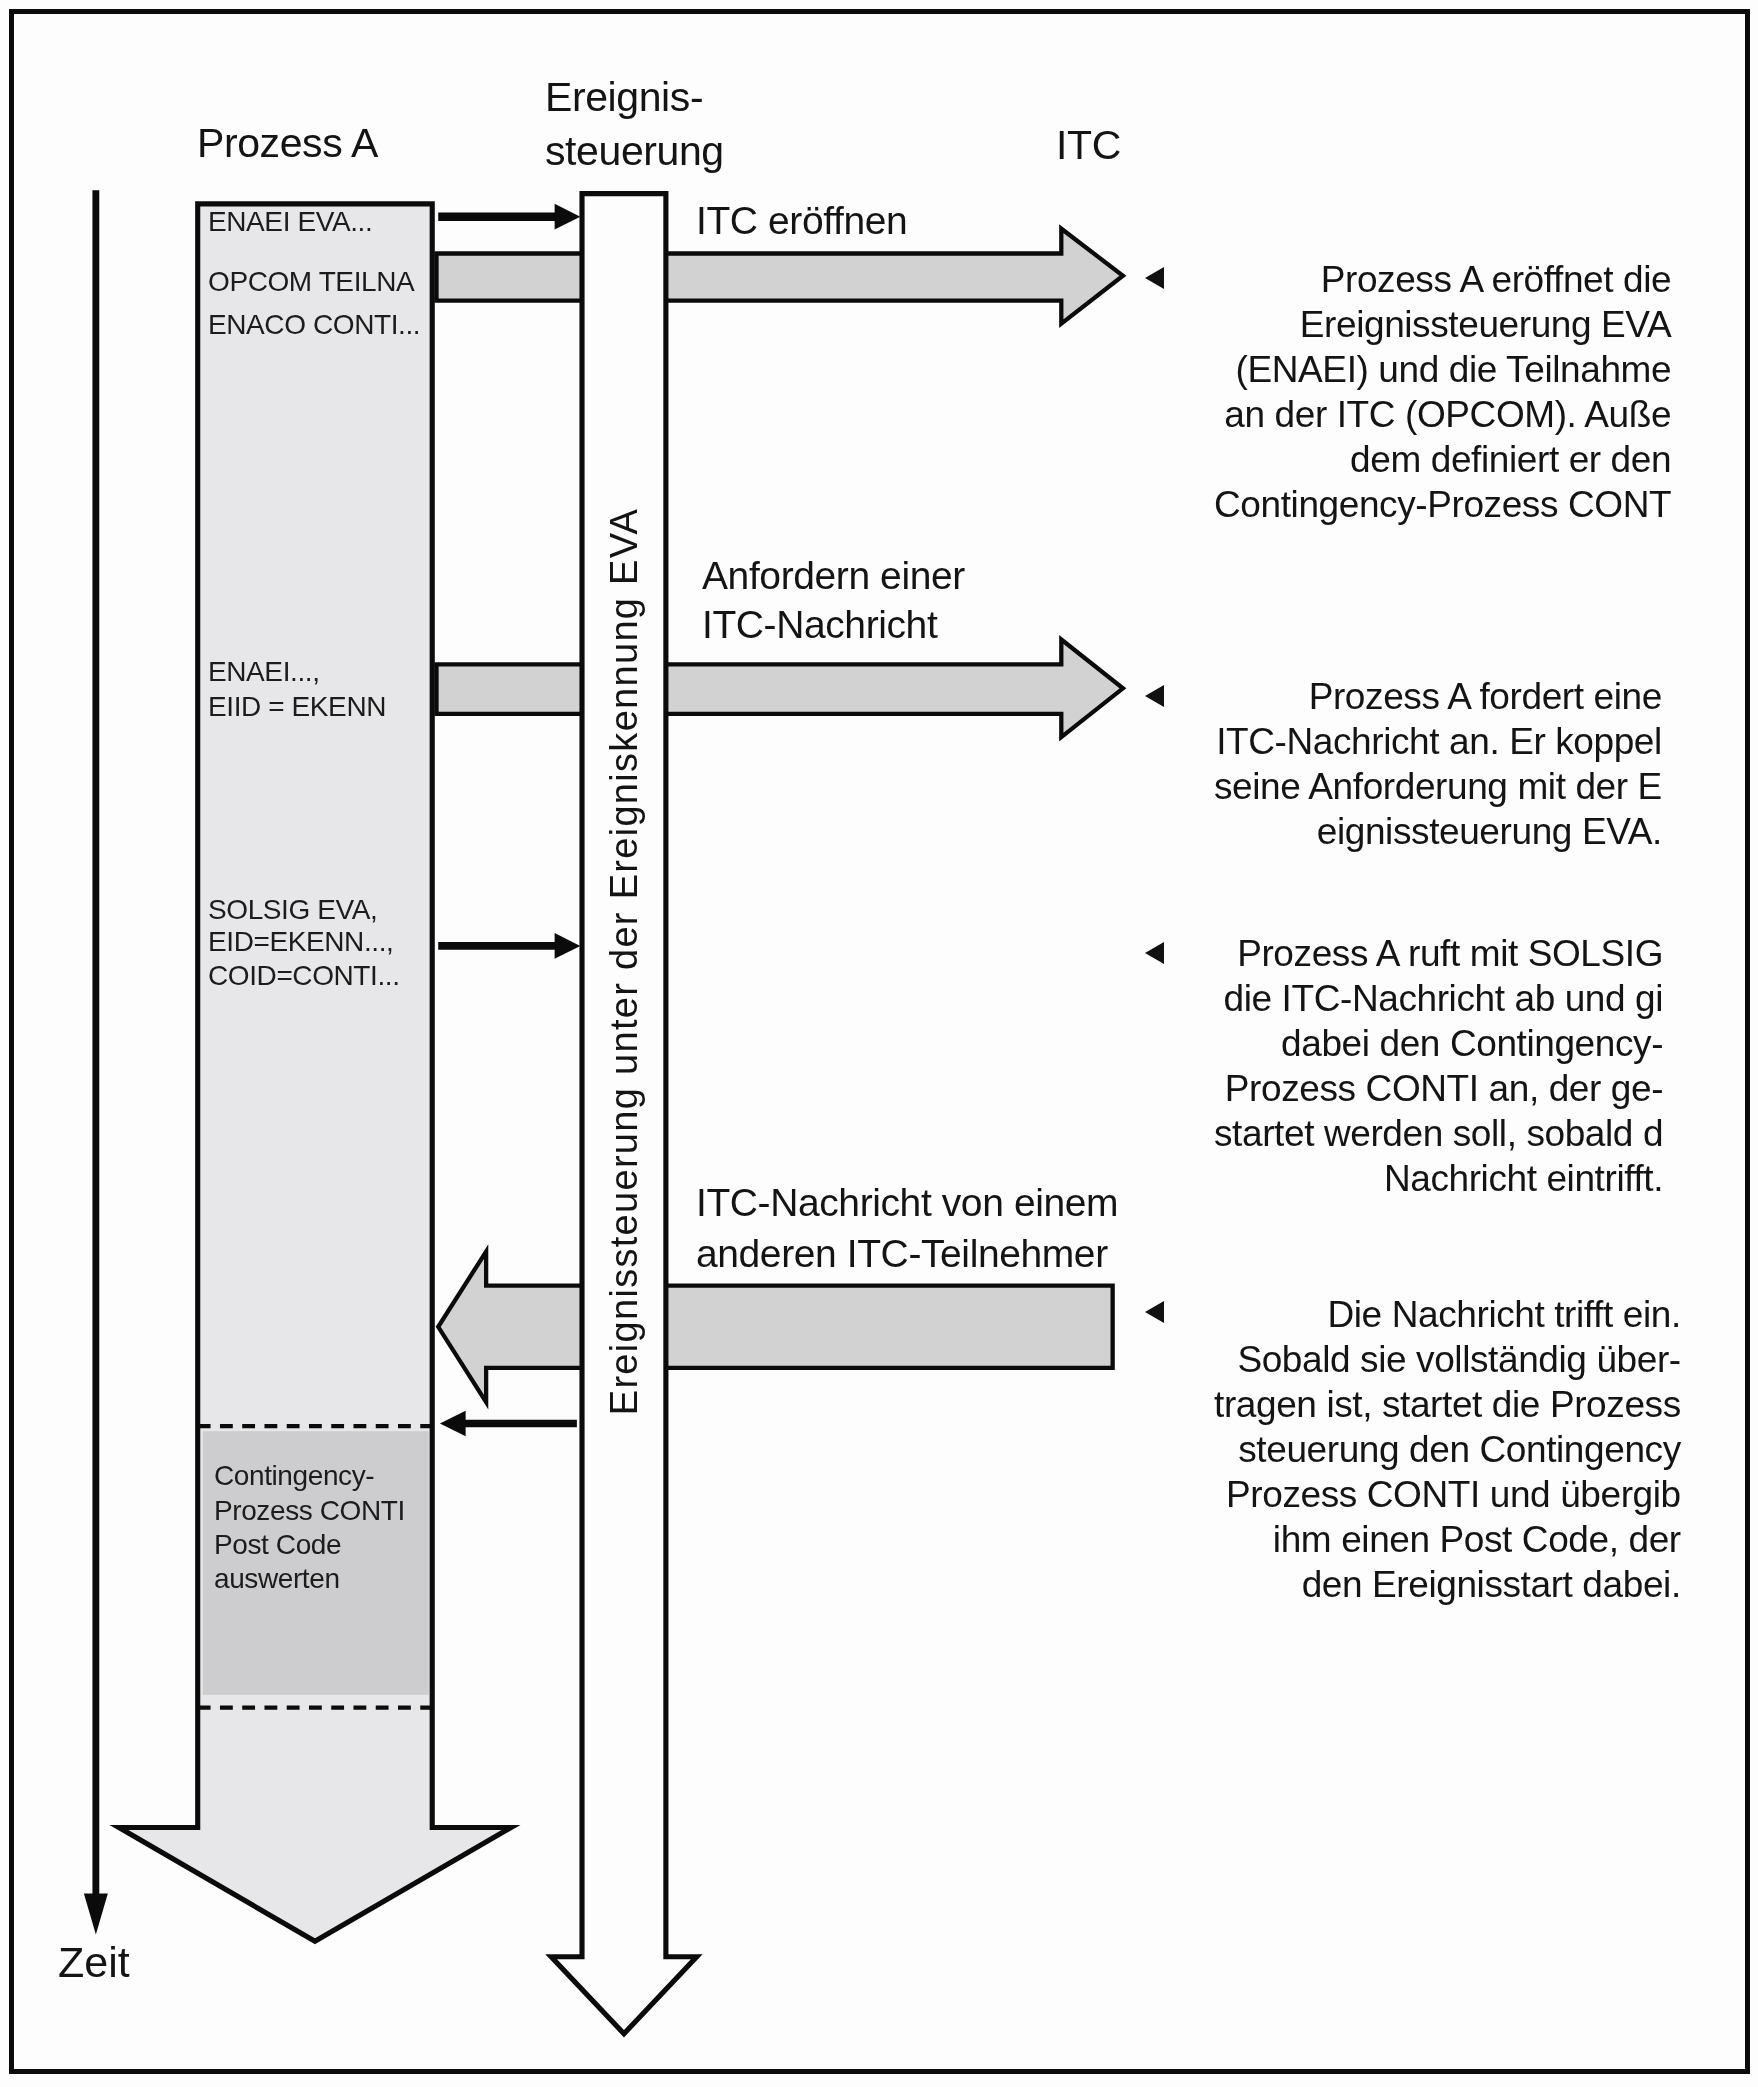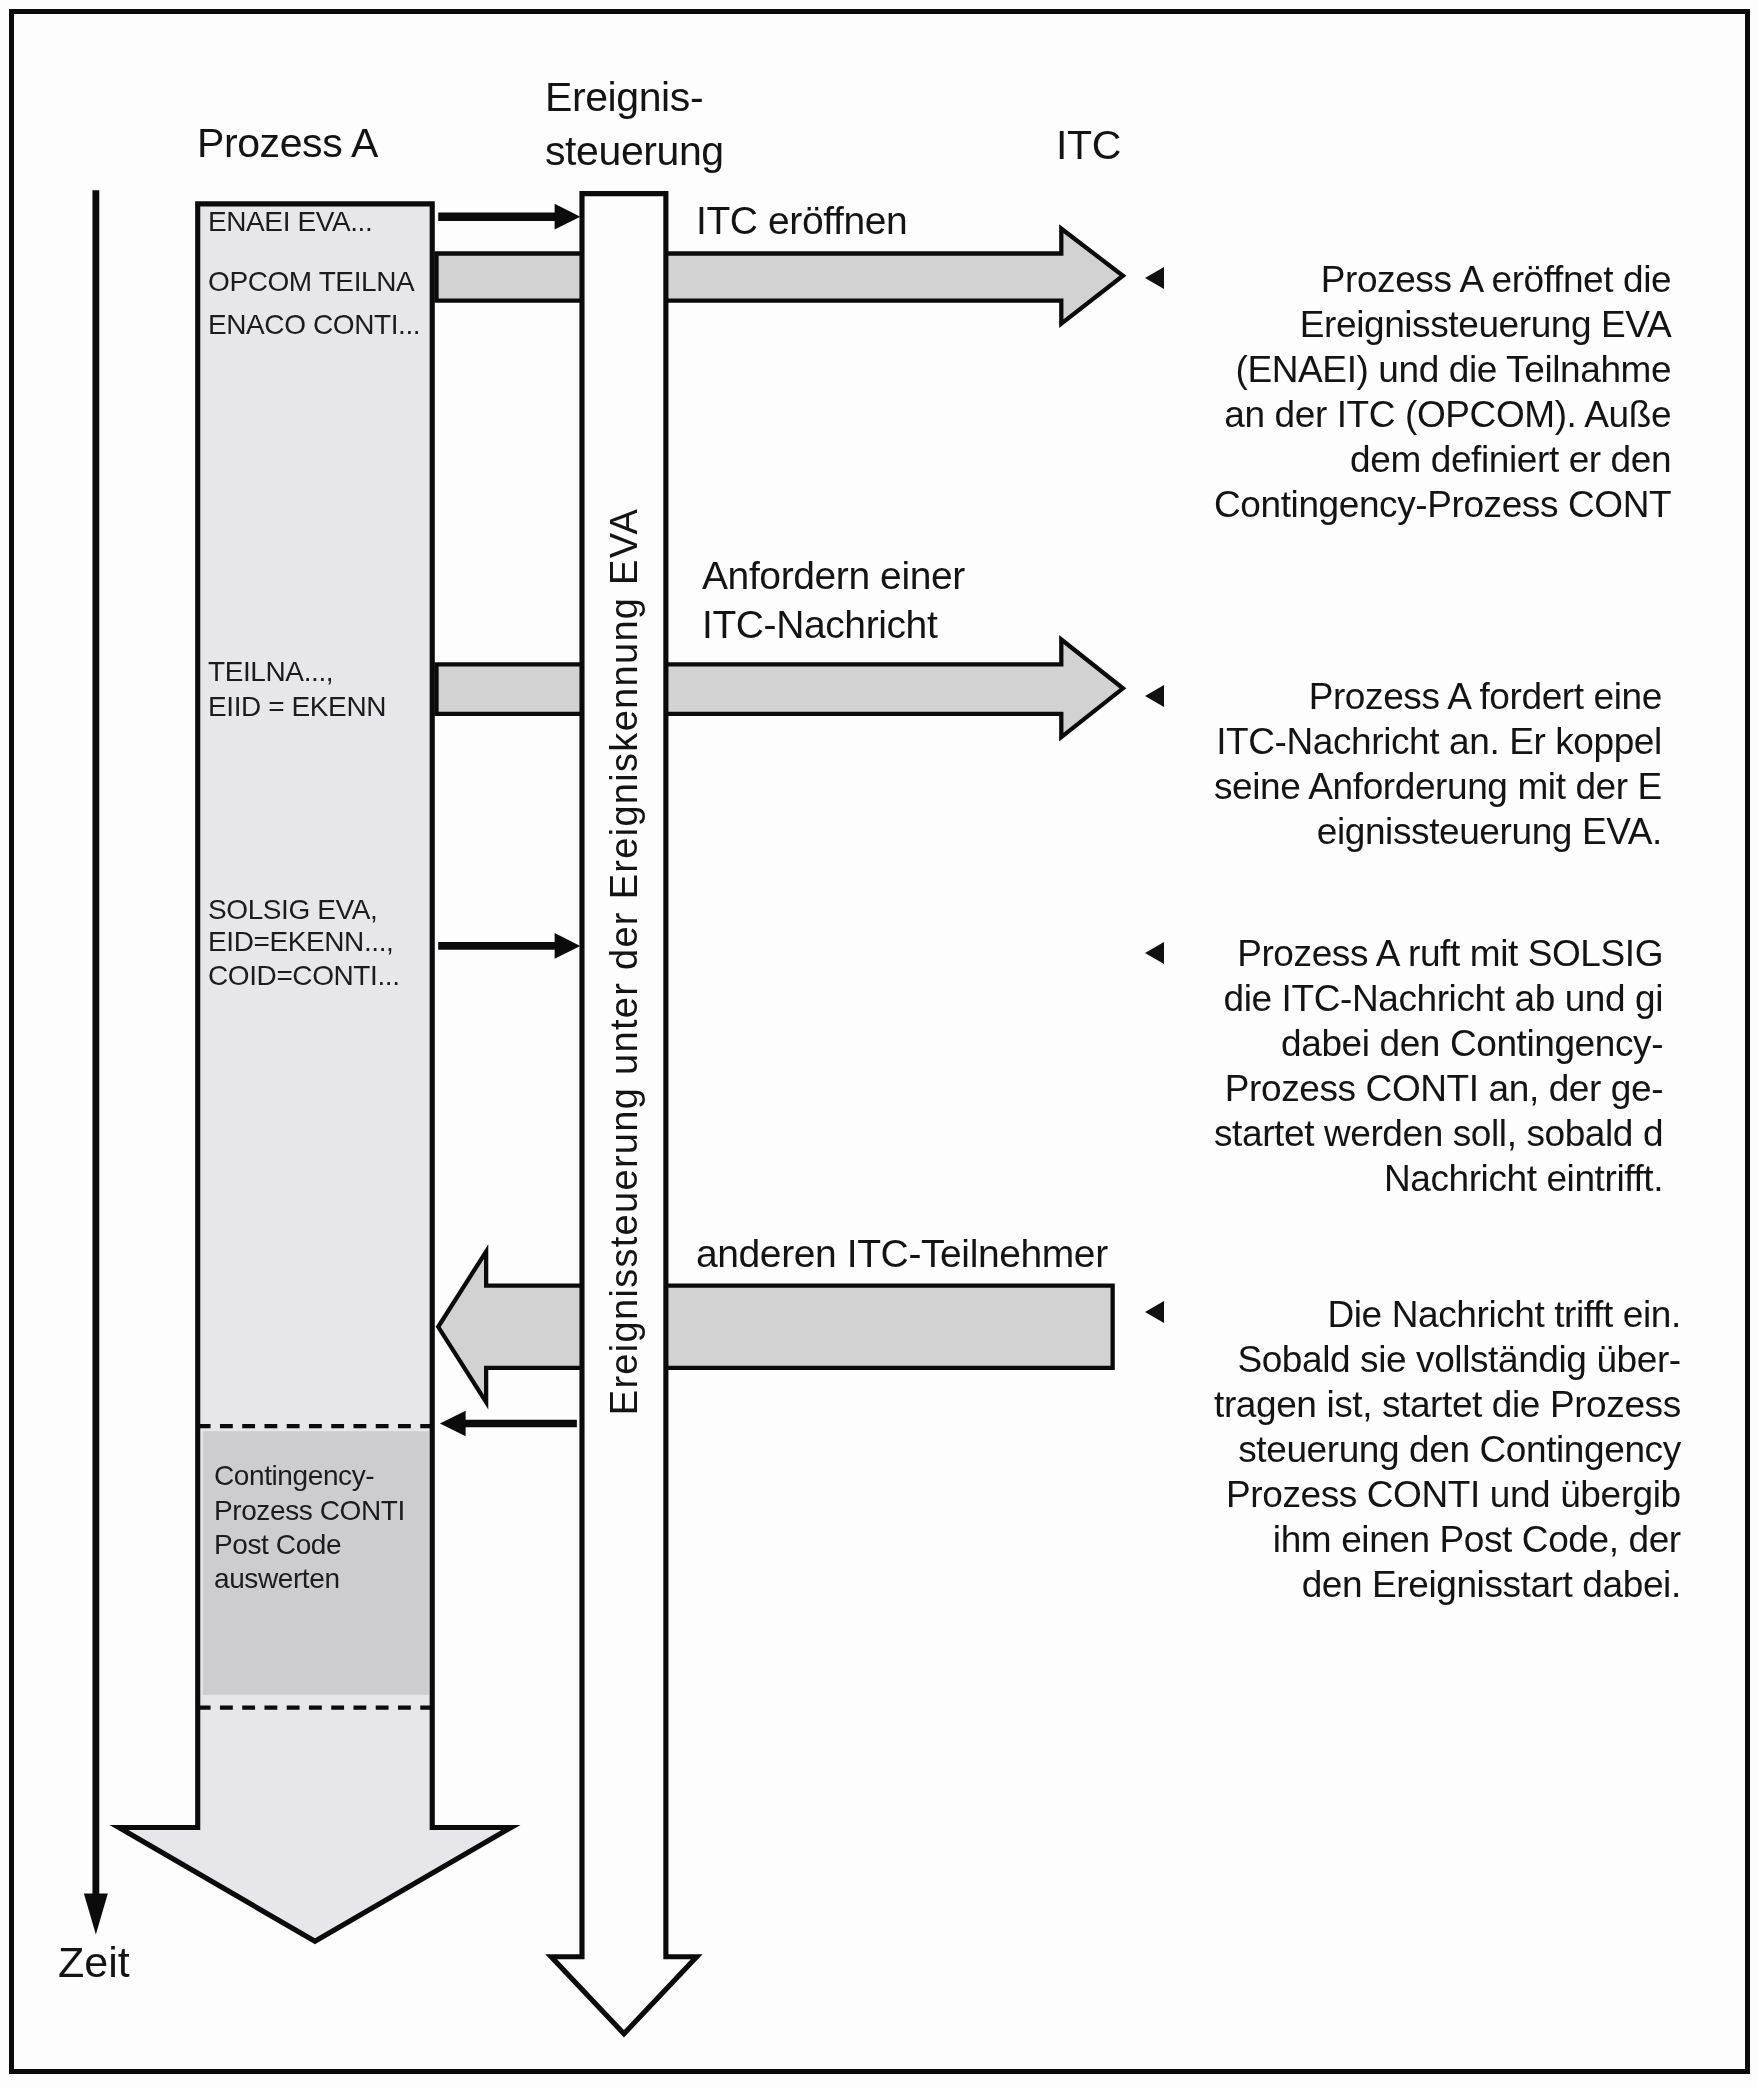--- a/index.html
+++ b/index.html
@@ -74,34 +74,35 @@
   <div class="txt title" style="left:197px;top:120px">Prozess A</div>
   <div class="txt title" style="left:545px;top:74px">Ereignis-</div>
   <div class="txt title" style="left:545px;top:128px">steuerung</div>
   <div class="txt title" style="left:1056px;top:122px">ITC</div>
 
   <div id="rotlabel">Ereignissteuerung unter der Ereigniskennung EVA</div>
 
   <div class="txt bartext" style="left:208px;top:206px">ENAEI EVA...</div>
   <div class="txt bartext" style="left:208px;top:266px">OPCOM TEILNA</div>
   <div class="txt bartext" style="left:208px;top:309px">ENACO CONTI...</div>
-  <div class="txt bartext" style="left:208px;top:656px">TEILNA...,</div>
+  <div class="txt bartext" style="left:208px;top:656px">ENAEI...,</div>
   <div class="txt bartext" style="left:208px;top:691px">EIID = EKENN</div>
   <div class="txt bartext" style="left:208px;top:894px">SOLSIG EVA,</div>
   <div class="txt bartext" style="left:208px;top:926px">EID=EKENN...,</div>
   <div class="txt bartext" style="left:208px;top:960px">COID=CONTI...</div>
 
   <div class="txt bartext" style="left:214px;top:1460px">Contingency-</div>
   <div class="txt bartext" style="left:214px;top:1495px">Prozess CONTI</div>
   <div class="txt bartext" style="left:214px;top:1529px">Post Code</div>
   <div class="txt bartext" style="left:214px;top:1563px">auswerten</div>
 
   <div class="txt arrowlabel" style="left:696px;top:199px">ITC eröffnen</div>
   <div class="txt arrowlabel" style="left:702px;top:554px">Anfordern einer</div>
   <div class="txt arrowlabel" style="left:702px;top:603px">ITC-Nachricht</div>
+  <div class="txt arrowlabel" style="left:696px;top:1181px">ITC-Nachricht von einem</div>
   <div class="txt arrowlabel" style="left:696px;top:1232px">anderen ITC-Teilnehmer</div>
 
   <div class="bullet" style="left:1145px;top:267px"></div>
   <div class="bullet" style="left:1145px;top:685px"></div>
   <div class="bullet" style="left:1145px;top:942px"></div>
   <div class="bullet" style="left:1145px;top:1301px"></div>
 
   <div class="txt annot" style="left:1214px;top:257px">
     <div>Prozess A eröffnet die</div>
     <div>Ereignissteuerung EVA</div>

